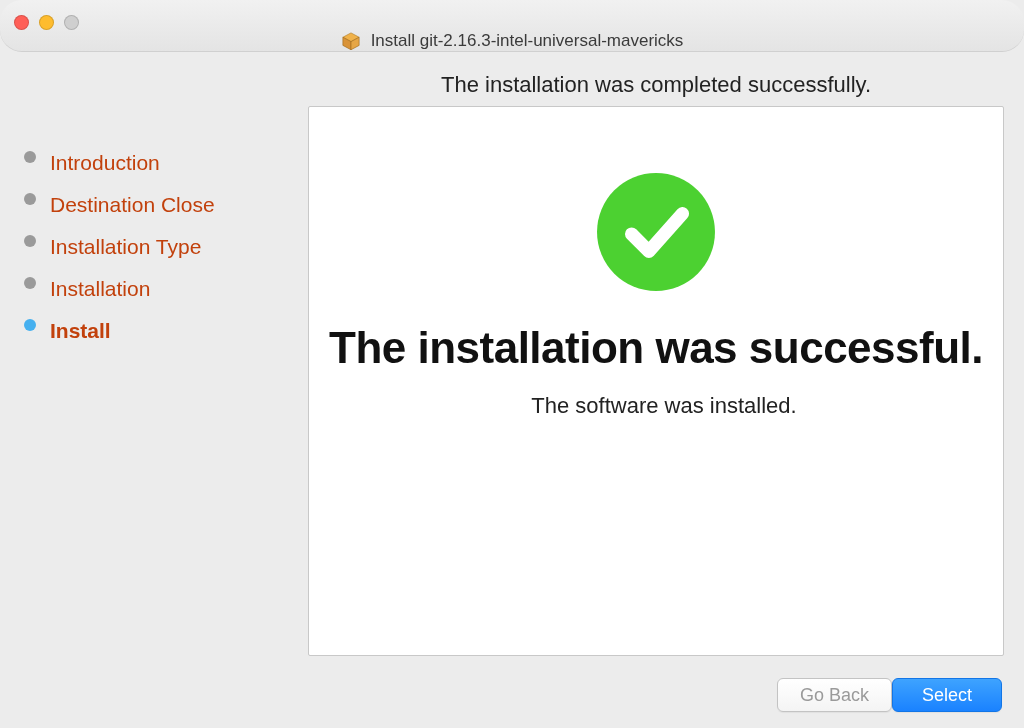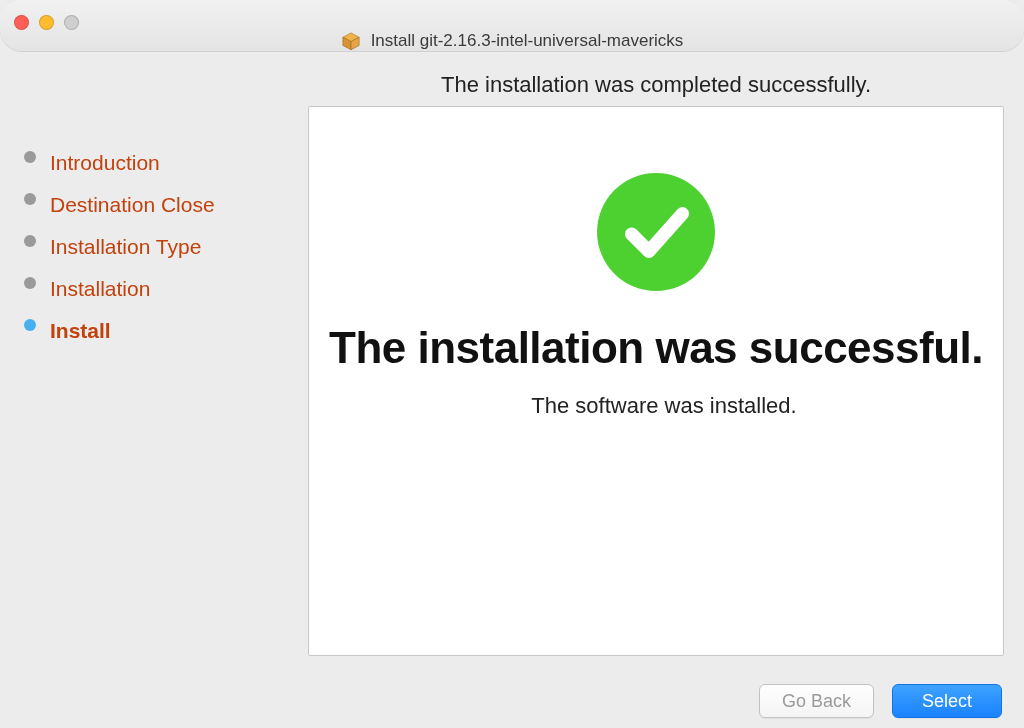--- a/index.html
+++ b/index.html
@@ -124,23 +124,22 @@
     margin-top: 20px;
     font-size: 22px;
     color: #222;
     margin-left: 16px;
   }
 
   
   .footer {
     position: absolute;
     right: 22px;
-    bottom: 18px;
-    display: flex;
-    gap: 18px;
+    bottom: 24px;
+    display: flex;
     text-align: center;
   }
   .btn {
     height: 34px;
     min-width: 110px;
     padding: 0 22px;
     border-radius: 6px;
     font-size: 18px;
     display: inline-flex;
     align-items: center;

